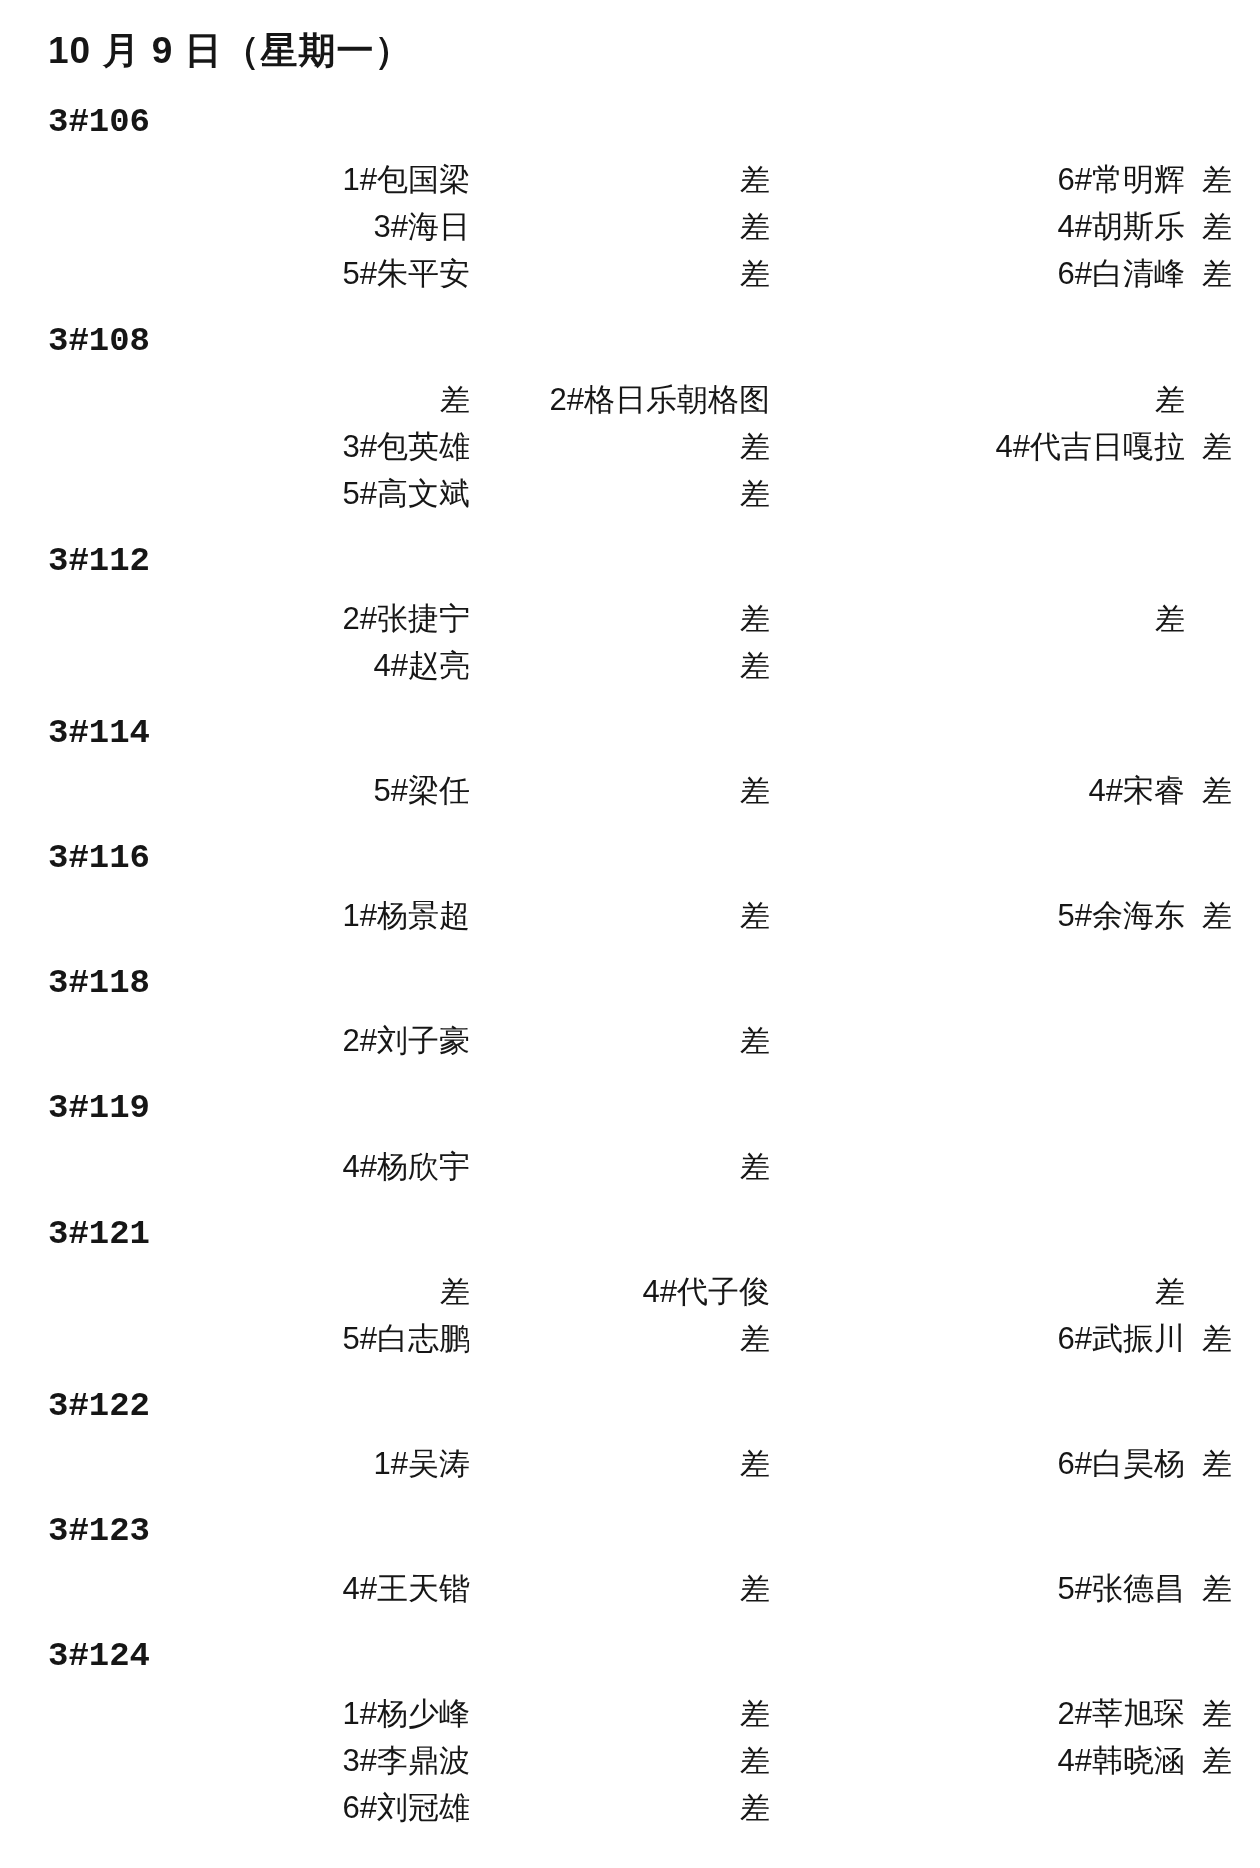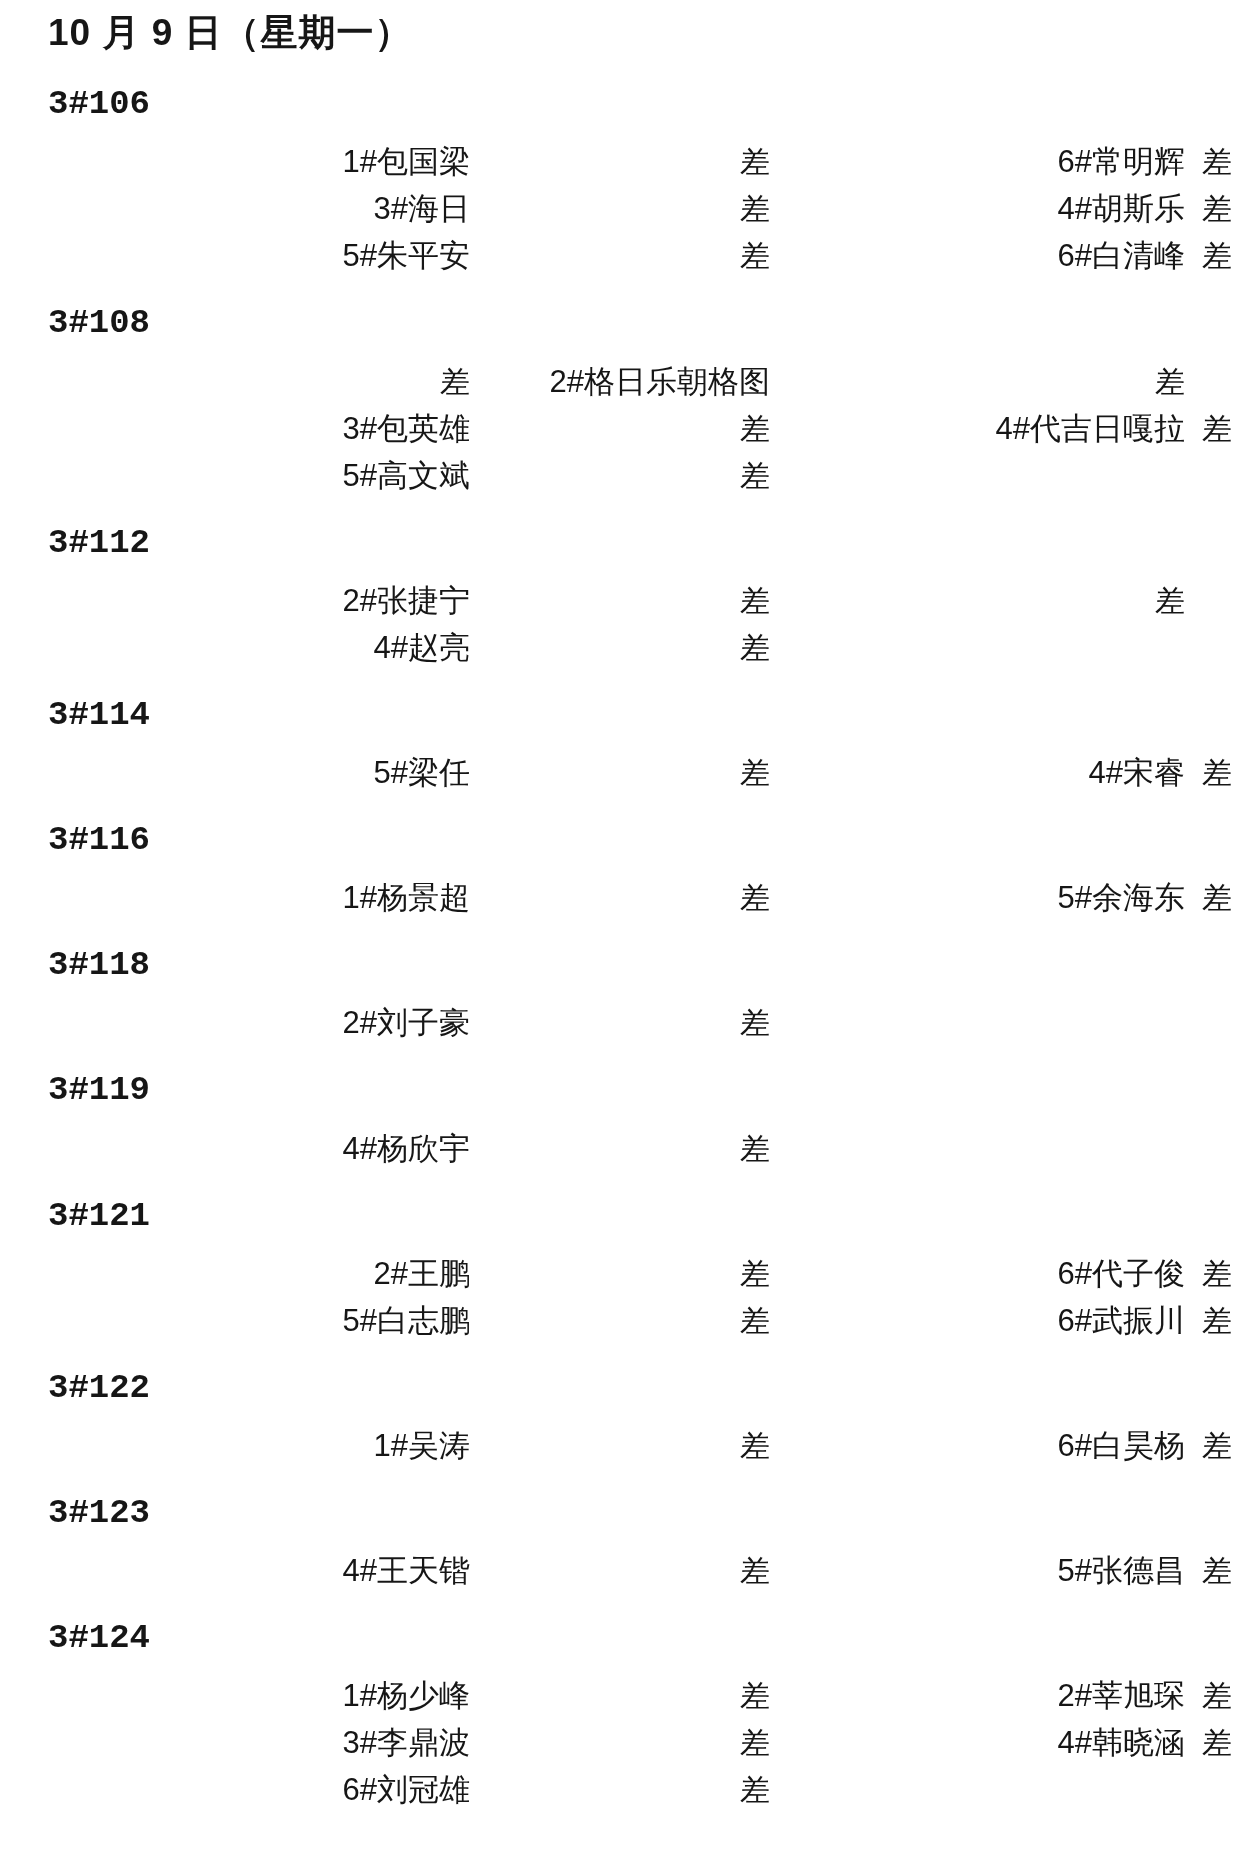--- a/index.html
+++ b/index.html
@@ -8,21 +8,21 @@
     background: #ffffff;
   }
   body {
     width: 1260px;
     height: 1868px;
     overflow: hidden;
     font-family: "Liberation Sans", "DejaVu Sans", sans-serif;
     color: #161616;
   }
   .doc {
-    padding: 10px 0 0 48px;
+    padding: 28px 0 0 48px;
     box-sizing: border-box;
     width: 1232px;
     height: 1868px;
   }
   .date-heading {
     font-size: 37px;
     font-weight: 700;
     letter-spacing: 1px;
     margin: 0 0 26px 0;
     line-height: 1.25;
@@ -128,23 +128,22 @@
       </div>
       <h2 class="room-heading">3#119</h2>
       <div class="row">
         <span class="cell name">4#杨欣宇</span>
         <span class="cell status">差</span>
         <span class="cell name"></span>
         <span class="cell status"></span>
       </div>
       <h2 class="room-heading">3#121</h2>
       <div class="row">
-        <span class="cell name">2#王鹏</span>
         <span class="cell status">差</span>
-        <span class="cell name">6#代子俊</span>
+        <span class="cell name">4#代子俊</span>
         <span class="cell status">差</span>
       </div>
       <div class="row">
         <span class="cell name">5#白志鹏</span>
         <span class="cell status">差</span>
         <span class="cell name">6#武振川</span>
         <span class="cell status">差</span>
       </div>
       <h2 class="room-heading">3#122</h2>
       <div class="row">

